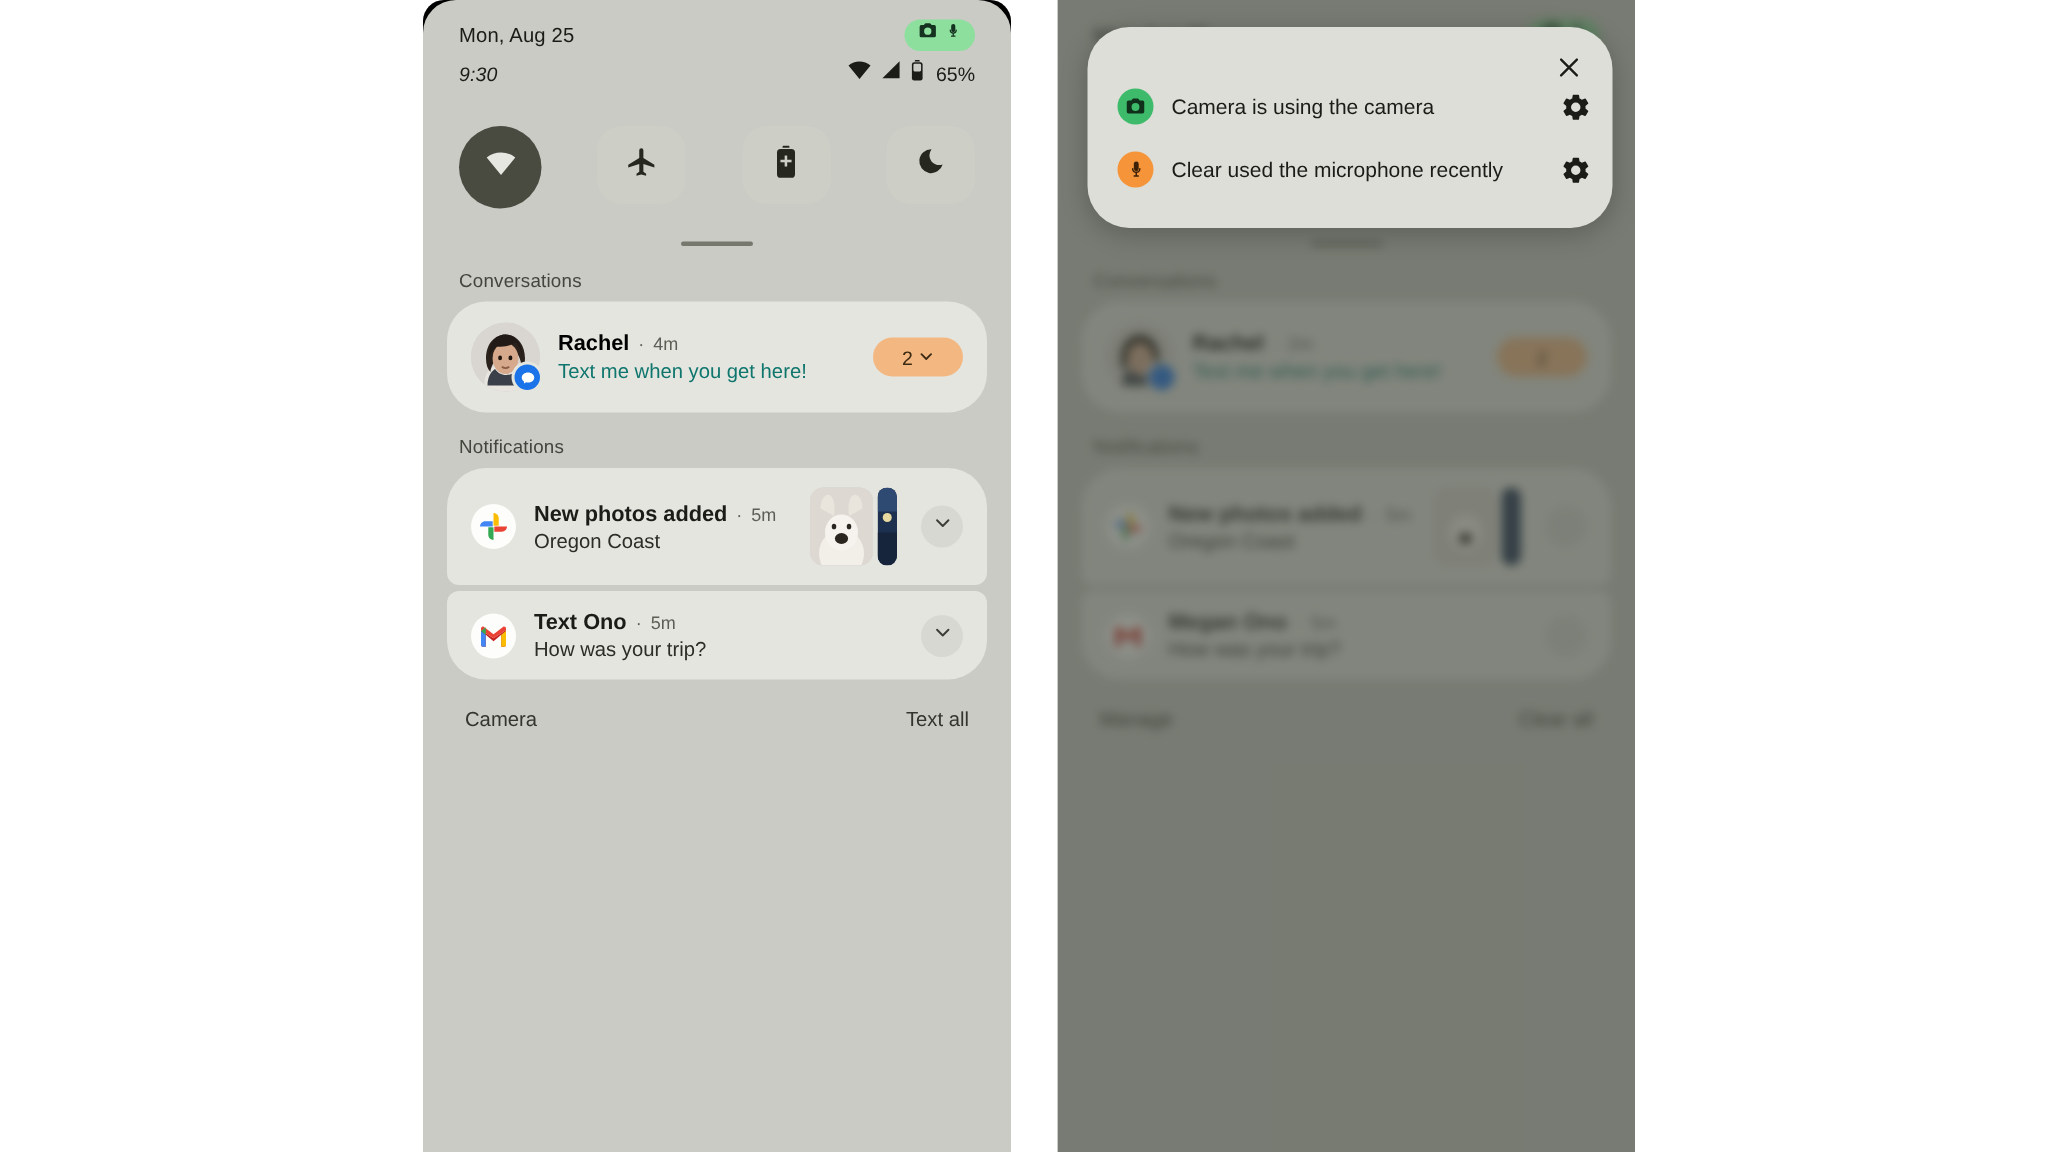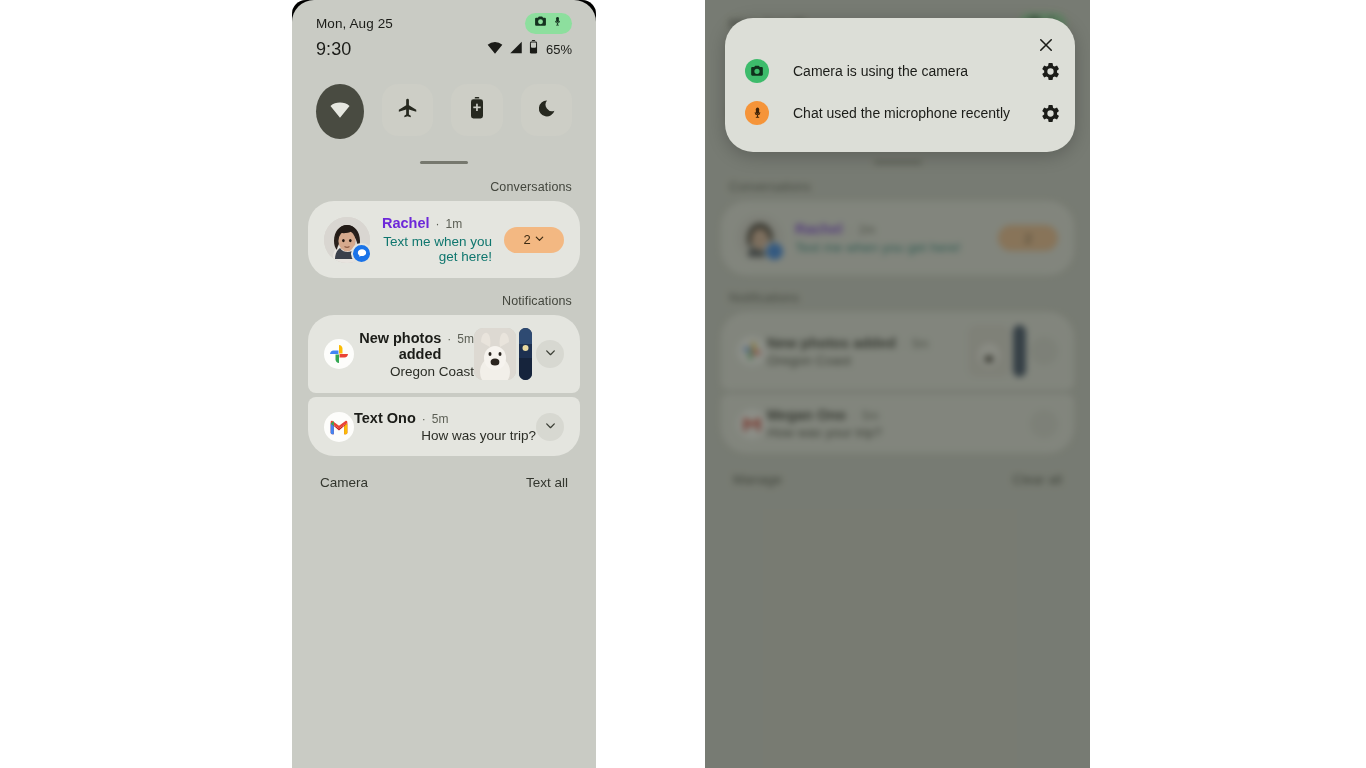--- a/index.html
+++ b/index.html
@@ -12,41 +12,41 @@
   }
   .stage{position:absolute;inset:0;}
 
   
   .panel{
     position:absolute;
     top:0;height:768px;
     background:#c9cbc4;
     overflow:hidden;
   }
-  #panel-left{left:292px;width:304px;border-radius:14px 14px 0 0;text-align:right;}
+  #panel-left{left:282px;width:392px;border-radius:14px 14px 0 0;}
   #panel-right{left:705px;width:385px;}
 
   
   .corner-mask{
     position:absolute;top:0;left:0;width:100%;height:26px;
     background:#000;
     pointer-events:none;
   }
   .corner-mask > i{
     position:absolute;top:0;height:26px;width:26px;background:#c9cbc4;display:block;
   }
   .corner-mask > i.l{left:0;border-top-left-radius:22px;}
   .corner-mask > i.r{right:0;border-top-right-radius:22px;}
   .corner-mask > i.mid{left:26px;right:26px;width:auto;}
 
   
   .statusbar{position:relative;padding:10px 24px 0 24px;}
   .sb-row{display:flex;align-items:center;justify-content:space-between;height:26px;}
   .sb-date{font-size:13.5px;color:#1b1c18;letter-spacing:.1px;}
-  .sb-time{font-size:18px;color:#1b1c18;letter-spacing:.1px;}
+  .sb-time{font-size:13px;color:#1b1c18;letter-spacing:.1px;font-style:italic;}
   .priv-pill{
     display:flex;align-items:center;gap:5px;
     background:#8ddf9e;border-radius:11px;padding:3px 9px;height:15px;
   }
   .sb-icons{display:flex;align-items:center;gap:6px;}
   .sb-pct{font-size:13px;color:#1b1c18;margin-left:2px;}
 
   
   .qs-row{display:flex;gap:18px;padding:22px 24px 0 24px;justify-content:space-between;}
   .tile{
@@ -79,31 +79,31 @@
     width:46px;height:46px;border-radius:50%;overflow:hidden;
     background:#d8d5d0;position:relative;
   }
   .avatar svg{display:block;}
   .badge-app{
     position:absolute;right:-2px;bottom:-1px;width:17px;height:17px;border-radius:50%;
     background:#1a73e8;border:2px solid #e4e5df;display:flex;align-items:center;justify-content:center;
   }
   .conv-text{flex:1;min-width:0;}
   .line1{display:flex;align-items:baseline;gap:6px;}
-  .sender{font-size:14.5px;font-weight:bold;color:#6d28d9;}
+  .sender{font-size:14.5px;font-weight:bold;color:#000000;}
   .dot{font-size:12px;color:#5c5f55;}
   .time{font-size:12px;color:#5c5f55;}
   .msg{font-size:13.5px;color:#0f766e;margin-top:3px;}
   .count-pill{
     background:#f3b882;border-radius:14px;height:26px;min-width:44px;
     display:flex;align-items:center;justify-content:center;gap:3px;
     font-size:13px;color:#3c2a12;padding:0 8px;
   }
 
-  .notif-row{display:flex;align-items:center;padding:13px 16px;}
+  .notif-row{display:flex;align-items:center;padding:13px 16px;gap:12px;}
   .app-icon{
     width:30px;height:30px;border-radius:50%;background:#fdfdfb;flex:0 0 30px;
     display:flex;align-items:center;justify-content:center;overflow:hidden;
   }
   .notif-text{flex:1;min-width:0;}
   .n-title{font-size:14.5px;font-weight:bold;color:#1b1c18;}
   .n-body{font-size:13.5px;color:#2b2d26;margin-top:2px;}
   .thumbs{display:flex;align-items:center;gap:3px;margin-right:4px;}
   .thumb{width:42px;height:52px;border-radius:9px;overflow:hidden;background:#cfd2cb;}
   .thumb.narrow{width:13px;}
@@ -131,21 +131,21 @@
   .privacy-dialog{
     position:absolute;left:20px;top:18px;width:350px;
     background:#dcded7;border-radius:28px;
     box-shadow:0 4px 18px rgba(0,0,0,.22);
     padding:10px 0 18px 0;
   }
   .pd-close{
     position:absolute;right:16px;top:14px;width:26px;height:26px;
     display:flex;align-items:center;justify-content:center;
   }
-  .pd-item{display:flex;align-items:center;gap:24px;padding:8px 12px 8px 20px;}
+  .pd-item{display:flex;align-items:center;gap:12px;padding:8px 12px 8px 20px;}
   .pd-ic{width:24px;height:24px;border-radius:50%;display:flex;align-items:center;justify-content:center;flex:0 0 24px;}
   .pd-label{flex:1;font-size:14px;color:#1b1c18;}
   .pd-gear{width:26px;height:26px;display:flex;align-items:center;justify-content:center;flex:0 0 26px;}
   .pd-spacer{height:22px;}
 </style>
 </head>
 <body>
 
 <div class="stage">
 
@@ -257,21 +257,21 @@
           <div class="badge-app">
             <svg width="10" height="10" viewBox="0 0 24 24" fill="#ffffff">
               <path d="M12 3C6.5 3 2 6.6 2 11.1c0 2.5 1.4 4.8 3.6 6.3v3.3l3.3-1.8c1 .2 2 .4 3.1.4 5.5 0 10-3.6 10-8.2S17.5 3 12 3z"></path>
             </svg>
           </div>
         </div>
         <div class="conv-text">
           <div class="line1">
             <span class="sender">Rachel</span>
             <span class="dot">·</span>
-            <span class="time">1m</span>
+            <span class="time">4m</span>
           </div>
           <div class="msg">Text me when you get here!</div>
         </div>
         <div class="count-pill">
           <span>2</span>
           <span>
             <svg width="11" height="11" viewBox="0 0 24 24" fill="none" stroke="#3c2a12" stroke-width="2.6" stroke-linecap="round" stroke-linejoin="round">
               <path d="M5 9l7 7 7-7"></path>
             </svg>
           </span>
@@ -518,21 +518,21 @@
         </div>
       </div>
 
       <div class="pd-item">
         <div class="pd-ic" style="background:#f59439">
           <svg width="13" height="14" viewBox="0 0 24 24" fill="#3d2106">
             <path d="M12 14a3 3 0 0 0 3-3V5a3 3 0 0 0-6 0v6a3 3 0 0 0 3 3z"></path>
             <path d="M17.3 11a.9.9 0 0 0-1.8 0 3.5 3.5 0 0 1-7 0 .9.9 0 1 0-1.8 0 5.3 5.3 0 0 0 4.4 5.2V19h-1.6a.9.9 0 1 0 0 1.8h5a.9.9 0 0 0 0-1.8h-1.6v-2.8A5.3 5.3 0 0 0 17.3 11z"></path>
           </svg>
         </div>
-        <div class="pd-label">Chat used the microphone recently</div>
+        <div class="pd-label">Clear used the microphone recently</div>
         <div class="pd-gear">
           <svg width="21" height="21" viewBox="0 0 24 24" fill="#1b1c18">
             <path d="M19.4 13a7.8 7.8 0 0 0 .1-1 7.8 7.8 0 0 0-.1-1l2-1.6a.5.5 0 0 0 .1-.6l-1.9-3.3a.5.5 0 0 0-.6-.2l-2.4 1a7 7 0 0 0-1.7-1l-.4-2.5a.5.5 0 0 0-.5-.4h-3.8a.5.5 0 0 0-.5.4l-.4 2.5a7 7 0 0 0-1.7 1l-2.4-1a.5.5 0 0 0-.6.2L2.7 8.8a.5.5 0 0 0 .1.6L4.8 11a8 8 0 0 0 0 2l-2 1.6a.5.5 0 0 0-.1.6l1.9 3.3a.5.5 0 0 0 .6.2l2.4-1a7 7 0 0 0 1.7 1l.4 2.5a.5.5 0 0 0 .5.4h3.8a.5.5 0 0 0 .5-.4l.4-2.5a7 7 0 0 0 1.7-1l2.4 1a.5.5 0 0 0 .6-.2l1.9-3.3a.5.5 0 0 0-.1-.6L19.4 13zM12 15.6A3.6 3.6 0 1 1 15.6 12 3.6 3.6 0 0 1 12 15.6z"></path>
           </svg>
         </div>
       </div>
     </div>
   </div>
 
 </div>

